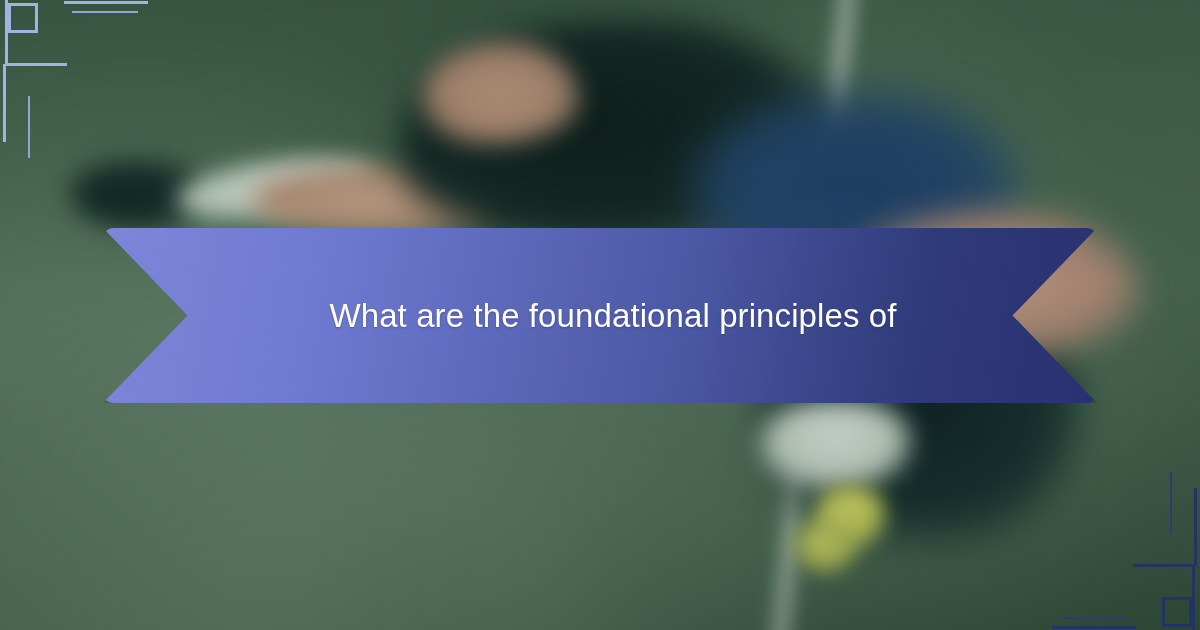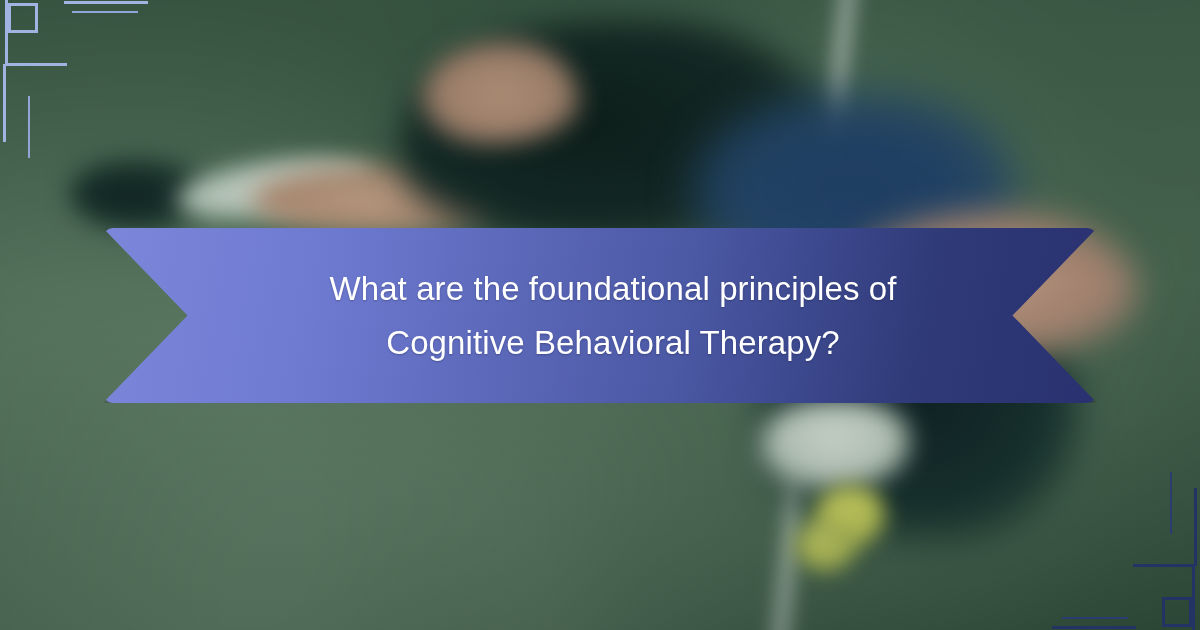--- a/index.html
+++ b/index.html
@@ -258,17 +258,16 @@
     <div class="orn br-hook"></div>
     <div class="orn-line br-h1"></div>
     <div class="orn-line br-h2"></div>
     <div class="orn-line br-v1"></div>
     <div class="orn-line br-v2"></div>
   </div>
 
   <div class="banner">
     <div class="banner-text">
       <span class="banner-line">What are the foundational principles of</span>
-      <span class="banner-line">Cognitive Behavioral Therapy?</span>
     </div>
   </div>
 
 </div>
 
 </body></html>

